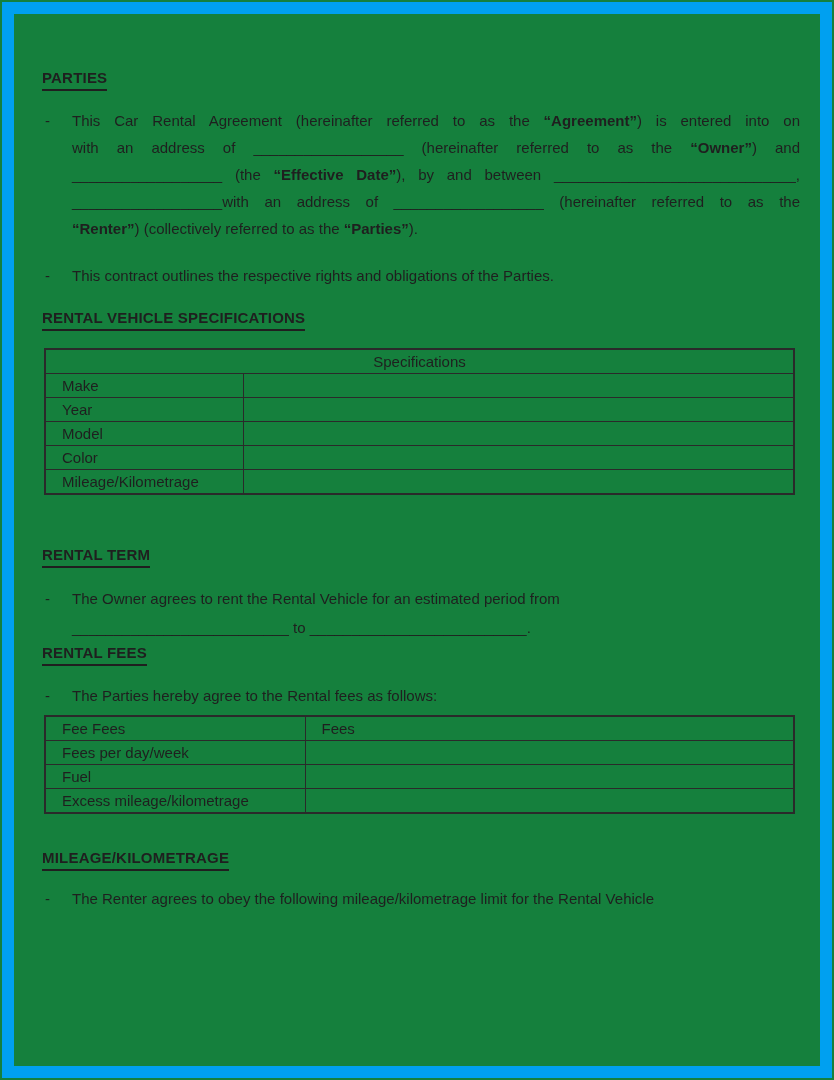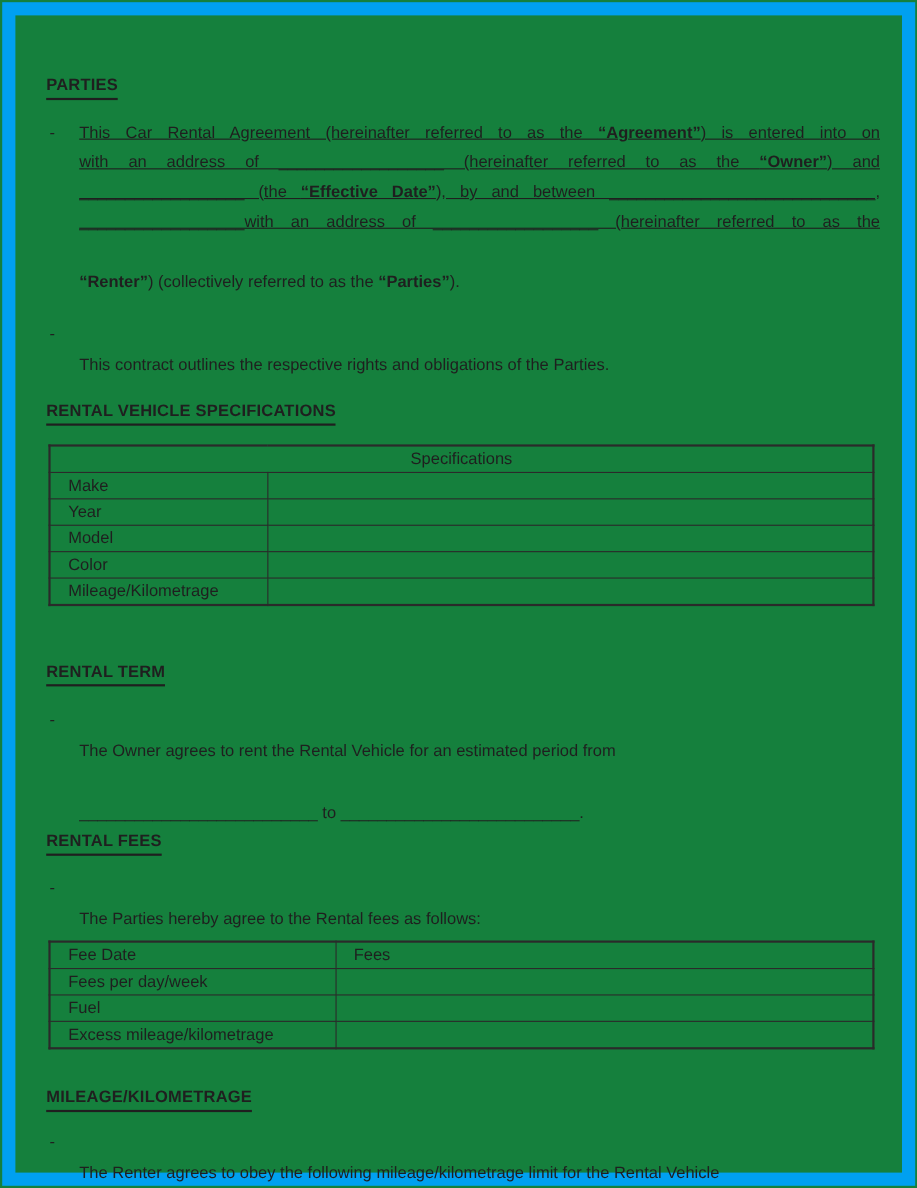--- a/index.html
+++ b/index.html
@@ -66,26 +66,24 @@
   .para2   { margin-top: 20px; }
   .paraterm{ margin-top: 16px; line-height: 29px; }
   .parafees{ margin-top: 16px; }
   .paramile{ margin-top: 14px; }
 
   .jline {
     text-align: justify;
     text-align-last: justify;
     -moz-text-align-last: justify;
     white-space: normal;
-    text-decoration: underline;
   }
   .lline {
     text-align: left;
     text-align-last: left;
-    margin-top: 28px;
   }
   .b { font-weight: 700; }
 
   table {
     border-collapse: collapse;
     width: 751px;
     margin-left: 2px;
     font-size: 15px;
     table-layout: fixed;
   }
@@ -190,21 +188,21 @@
       <div class="btext lline">The Parties hereby agree to the Rental fees as follows:</div>
     </div>
 
     <table class="t-fees">
       <colgroup>
           <col class="c1">
           <col class="c2">
         </colgroup>
       <tbody>
           <tr>
-        <td>Fee Date</td>
+        <td>Fee Fees</td>
         <td>Fees</td>
       </tr>
       <tr>
             <td>Fees per day/week</td>
             <td></td>
           </tr>
       <tr>
             <td>Fuel</td>
             <td></td>
           </tr>

